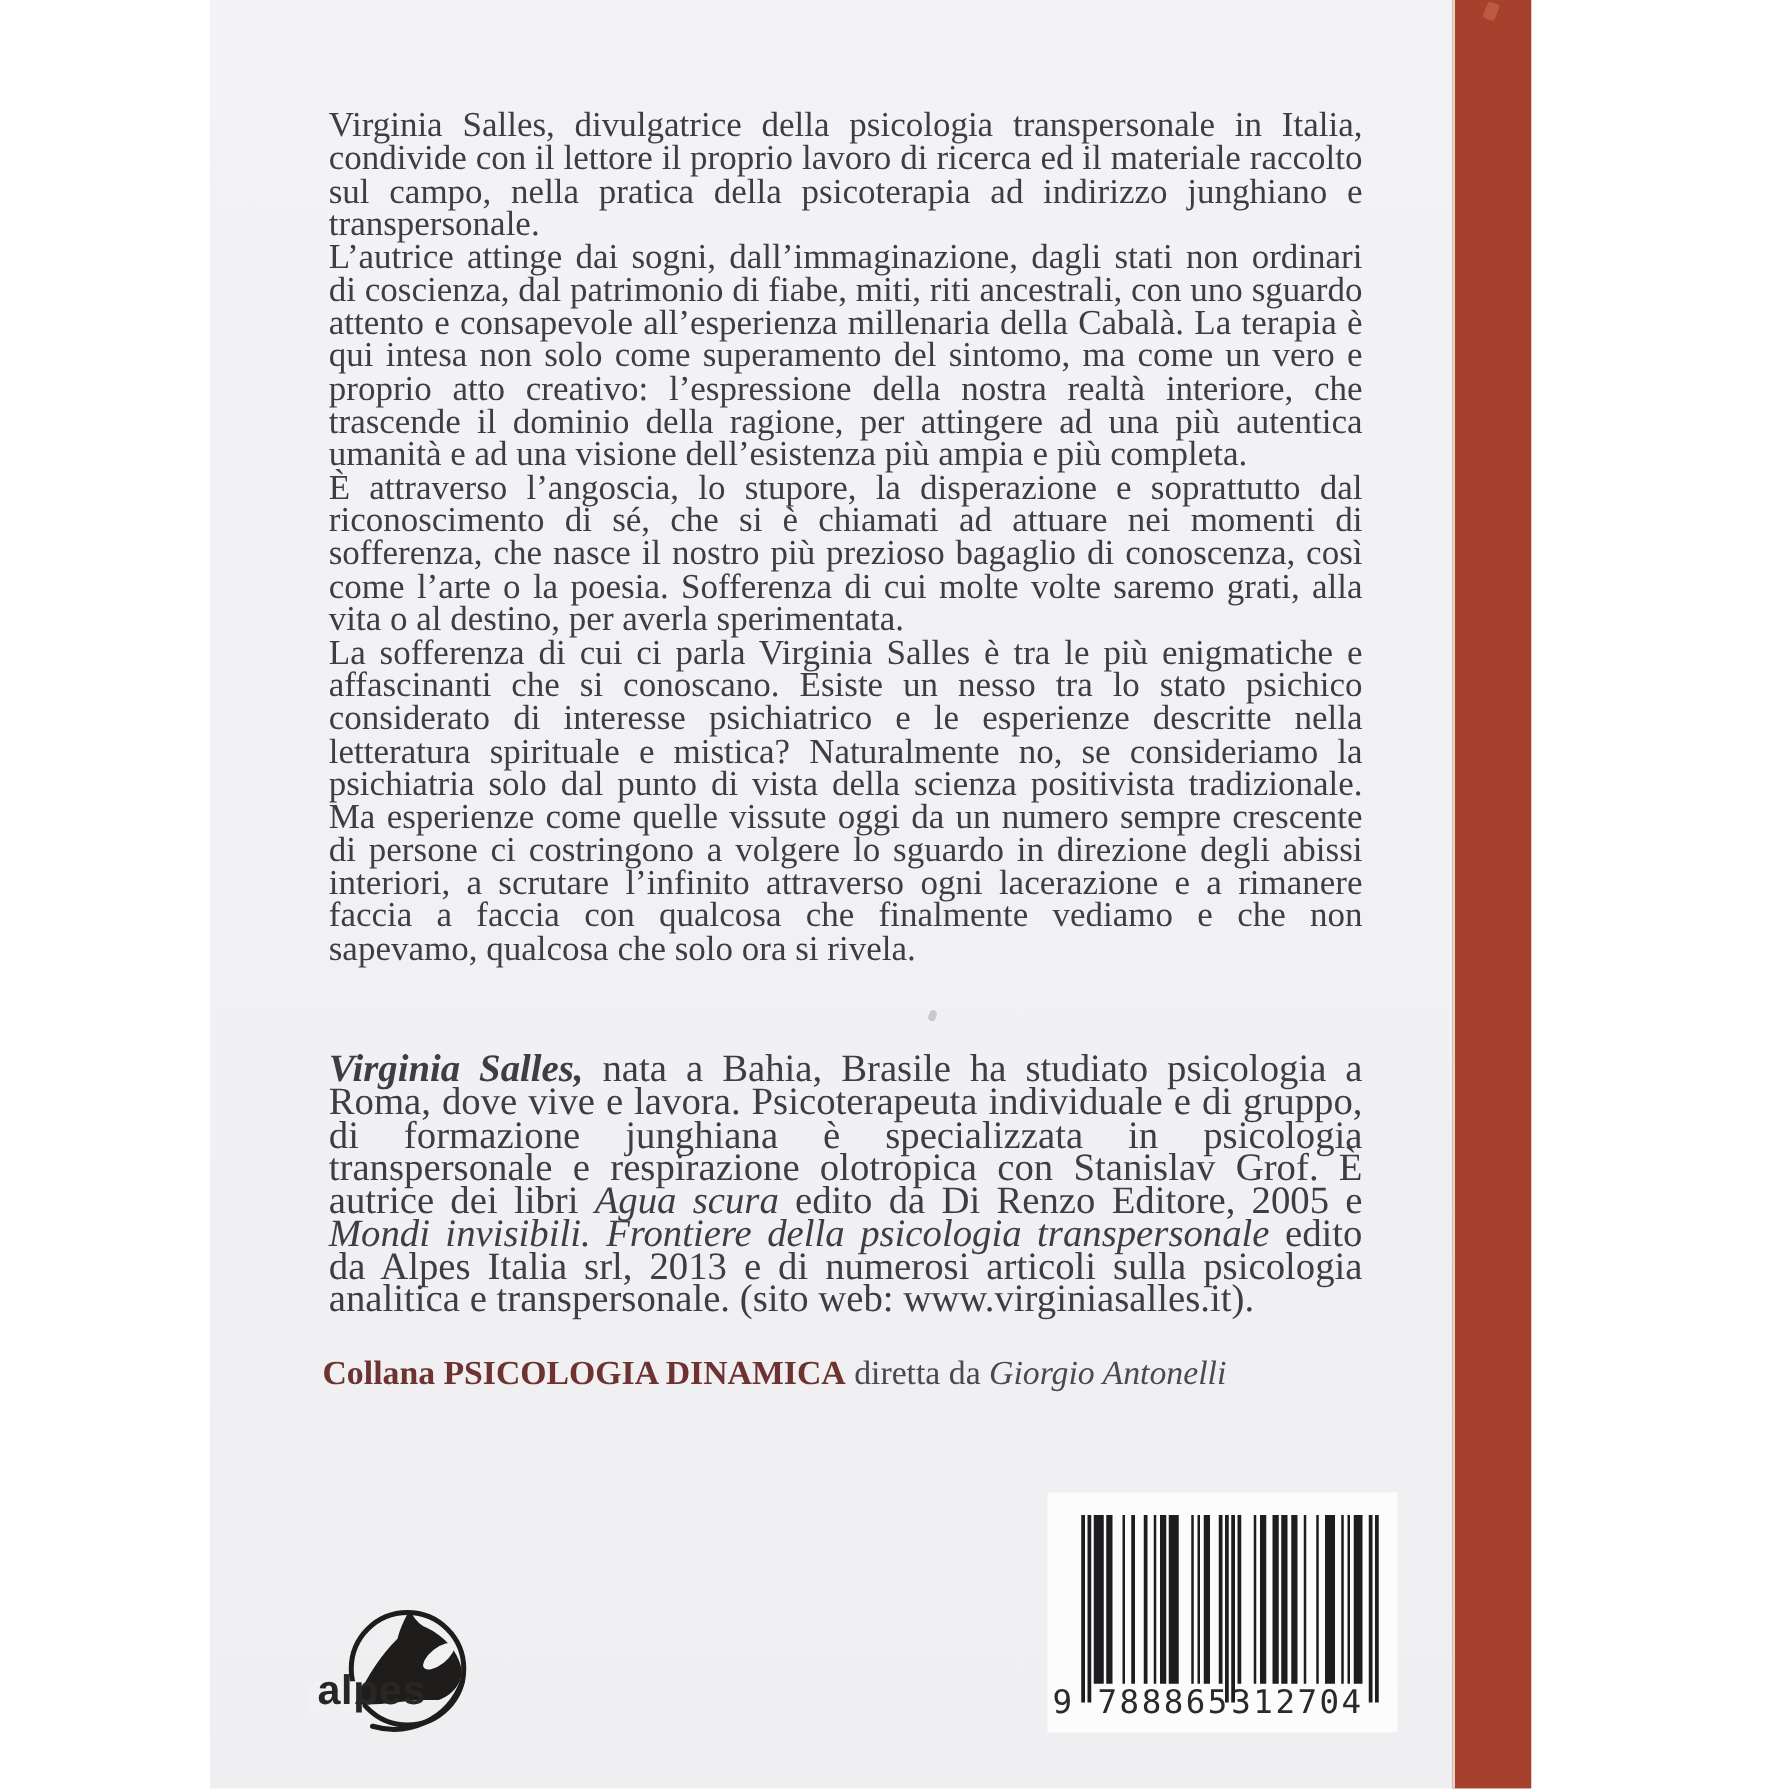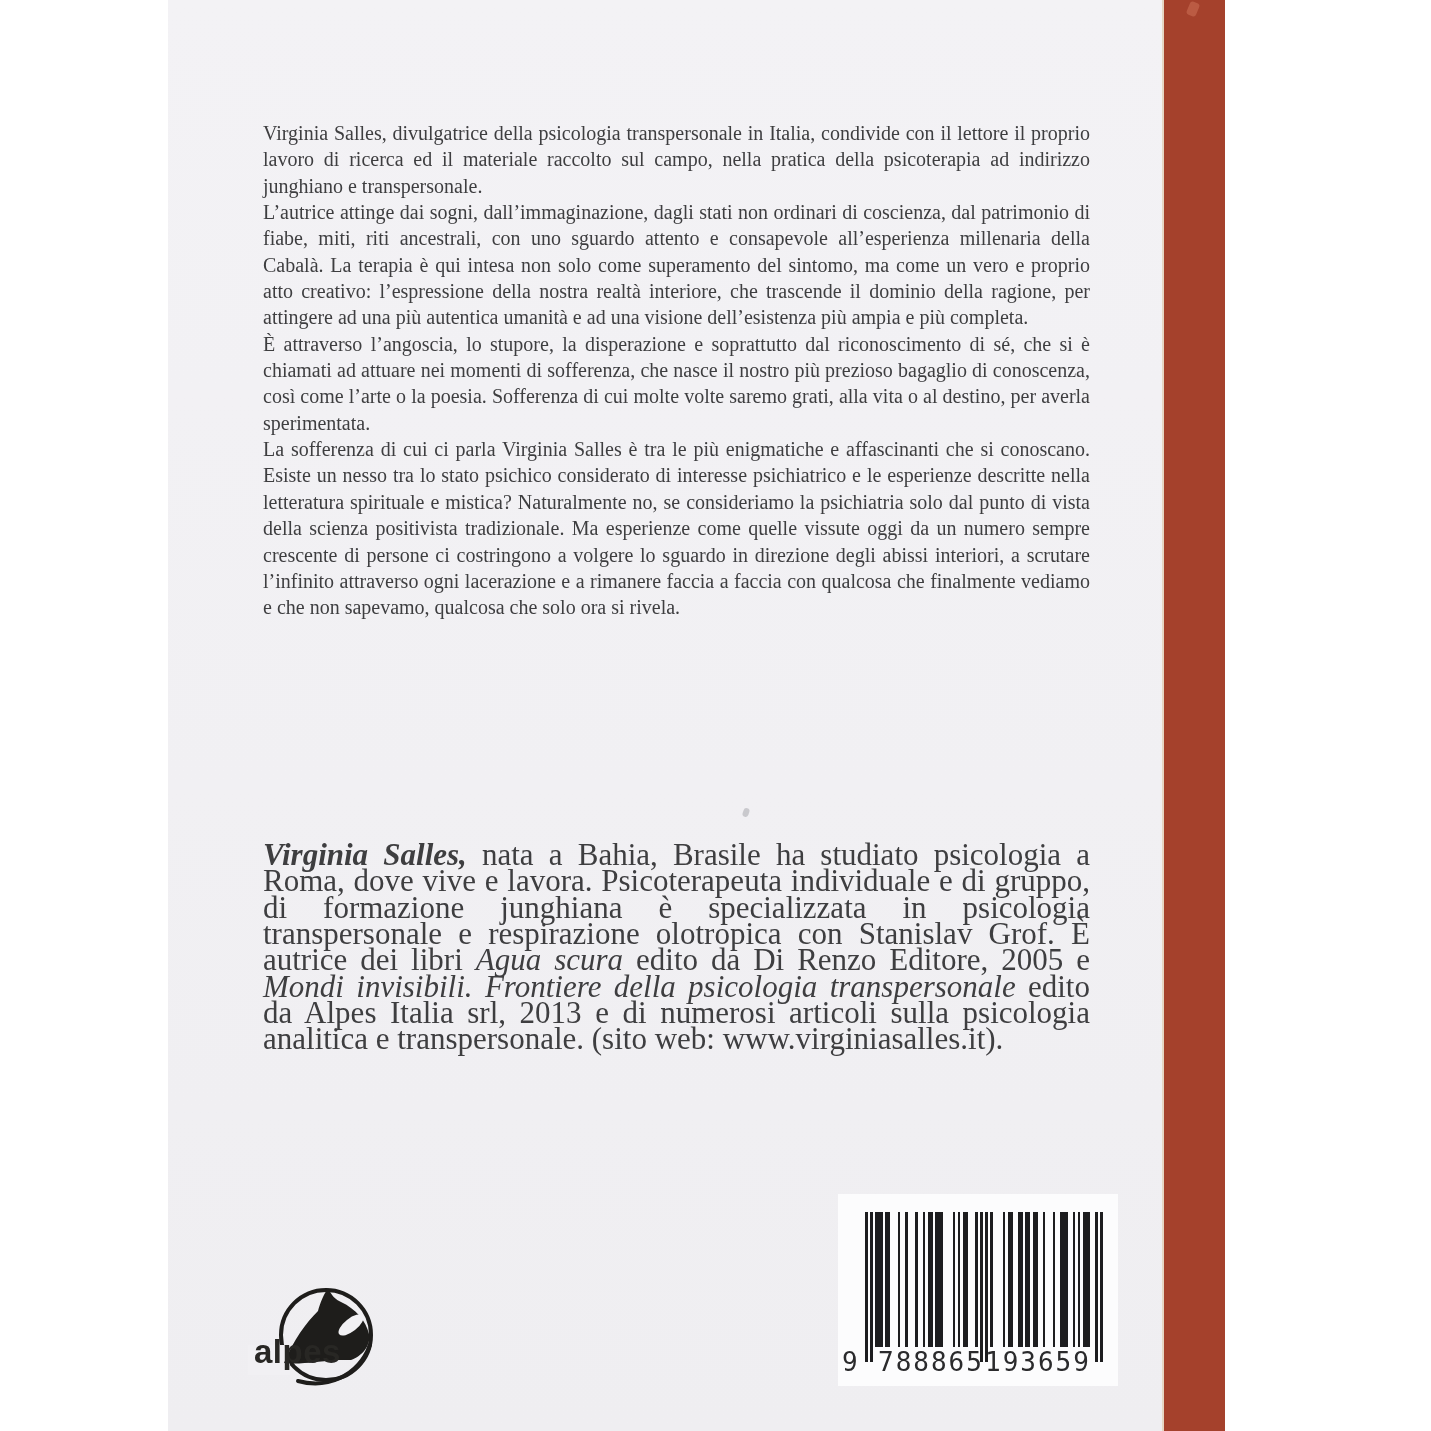--- a/index.html
+++ b/index.html
@@ -18,23 +18,22 @@
     position:absolute;right:0;top:0;bottom:0;width:61px;
     background:#a5412c;
     border-left:2px solid #e6d6c4;
   }
   .spine-nick{
     position:absolute;left:24px;top:2px;width:10px;height:14px;
     background:#c0624a;opacity:.8;border-radius:3px;transform:rotate(22deg);
   }
   .synopsis{
     position:absolute;left:95px;top:88px;width:827px;
-    font-size:20px;line-height:26.35px;color:#3e3e40;
+    font-size:28px;line-height:26.35px;color:#3e3e40;
     text-align:justify;
-    margin-top:32px;
   }
   .synopsis p{margin:0;padding:0;}
   .bio{
     position:absolute;left:95px;top:842px;width:827px;
     font-size:31px;line-height:26.35px;color:#3e3e40;
     text-align:justify;
   }
   .collana{
     position:absolute;left:90px;top:1082px;width:920px;
     font-size:27px;line-height:32px;color:#4a4a4c;
@@ -81,20 +80,21 @@
       <p>Virginia Salles, divulgatrice della psicologia transpersonale in Italia, condivide con il lettore il proprio lavoro di ricerca ed il materiale raccolto sul campo, nella pratica della psicoterapia ad indirizzo junghiano e transpersonale.</p>
       <p>L’autrice attinge dai sogni, dall’immaginazione, dagli stati non ordinari di coscienza, dal patrimonio di fiabe, miti, riti ancestrali, con uno sguardo attento e consapevole all’esperienza millenaria della Cabalà. La terapia è qui intesa non solo come superamento del sintomo, ma come un vero e proprio atto creativo: l’espressione della nostra realtà interiore, che trascende il dominio della ragione, per attingere ad una più autentica umanità e ad una visione dell’esistenza più ampia e più completa.</p>
       <p>È attraverso l’angoscia, lo stupore, la disperazione e soprattutto dal riconoscimento di sé, che si è chiamati ad attuare nei momenti di sofferenza, che nasce il nostro più prezioso bagaglio di conoscenza, così come l’arte o la poesia. Sofferenza di cui molte volte saremo grati, alla vita o al destino, per averla sperimentata.</p>
       <p>La sofferenza di cui ci parla Virginia Salles è tra le più enigmatiche e affascinanti che si conoscano. Esiste un nesso tra lo stato psichico considerato di interesse psichiatrico e le esperienze descritte nella letteratura spirituale e mistica? Naturalmente no, se consideriamo la psichiatria solo dal punto di vista della scienza positivista tradizionale. Ma esperienze come quelle vissute oggi da un numero sempre crescente di persone ci costringono a volgere lo sguardo in direzione degli abissi interiori, a scrutare l’infinito attraverso ogni lacerazione e a rimanere faccia a faccia con qualcosa che finalmente vediamo e che non sapevamo, qualcosa che solo ora si rivela.</p>
     </div>
 
     <div class="speck"></div>
 
     <div class="bio"><span class="rs-bolditalic">Virginia Salles,</span><span class="rs-plain"> nata a Bahia, Brasile ha studiato psicologia a Roma, dove vive e lavora. Psicoterapeuta individuale e di gruppo, di formazione junghiana è specializzata in psicologia transpersonale e respirazione olotropica con Stanislav Grof. È autrice dei libri </span><span class="rs-italic">Agua scura</span><span class="rs-plain"> edito da Di Renzo Editore, 2005 e </span><span class="rs-italic">Mondi invisibili. Frontiere della psicologia transpersonale</span><span class="rs-plain"> edito da Alpes Italia srl, 2013 e di numerosi articoli sulla psicologia analitica e transpersonale. (sito web: www.virginiasalles.it).</span></div>
 
+    <div class="collana"><span class="rs-maroon">Collana PSICOLOGIA DINAMICA</span><span class="rs-plain"> diretta da </span><span class="rs-italic">Giorgio Antonelli</span></div>
 
     <svg class="logo" width="132" height="114" viewBox="0 0 132 114">
       <g>
         <circle cx="78" cy="52" r="45" fill="none" stroke="#1e1d1b" stroke-width="4"></circle>
         <path d="M 50,98 C 78,106 110,94 122,62" fill="none" stroke="#1e1d1b" stroke-width="4" stroke-linecap="round"></path>
         <rect x="0" y="62" width="42" height="30" fill="#f1f0f3"></rect>
         <path d="M 36,80
                  C 46,56 58,40 70,28
                  C 72,20 76,11 80,5
                  C 83,12 88,17 93,19
@@ -137,21 +137,21 @@
           <i style="left: 187.5px; width: 2.5px; height: 135px;"></i>
           <i style="left: 195px; width: 7.5px; height: 135px;"></i>
           <i style="left: 207.5px; width: 2.5px; height: 135px;"></i>
           <i style="left: 212.5px; width: 2.5px; height: 135px;"></i>
           <i style="left: 217.5px; width: 7.5px; height: 135px;"></i>
           <i style="left: 230px; width: 2.5px; height: 150px;"></i>
           <i style="left: 235px; width: 2.5px; height: 150px;"></i>
         </div>
       <span class="bc-digit bc-9">9</span>
       <span class="bc-digit bc-g1">788865</span>
-      <span class="bc-digit bc-g2">193659</span>
+      <span class="bc-digit bc-g2">312704</span>
     </div>
 
     <div class="spine">
       <div class="spine-nick"></div>
     </div>
 
   </div>
 </div>
 
 </body></html>

